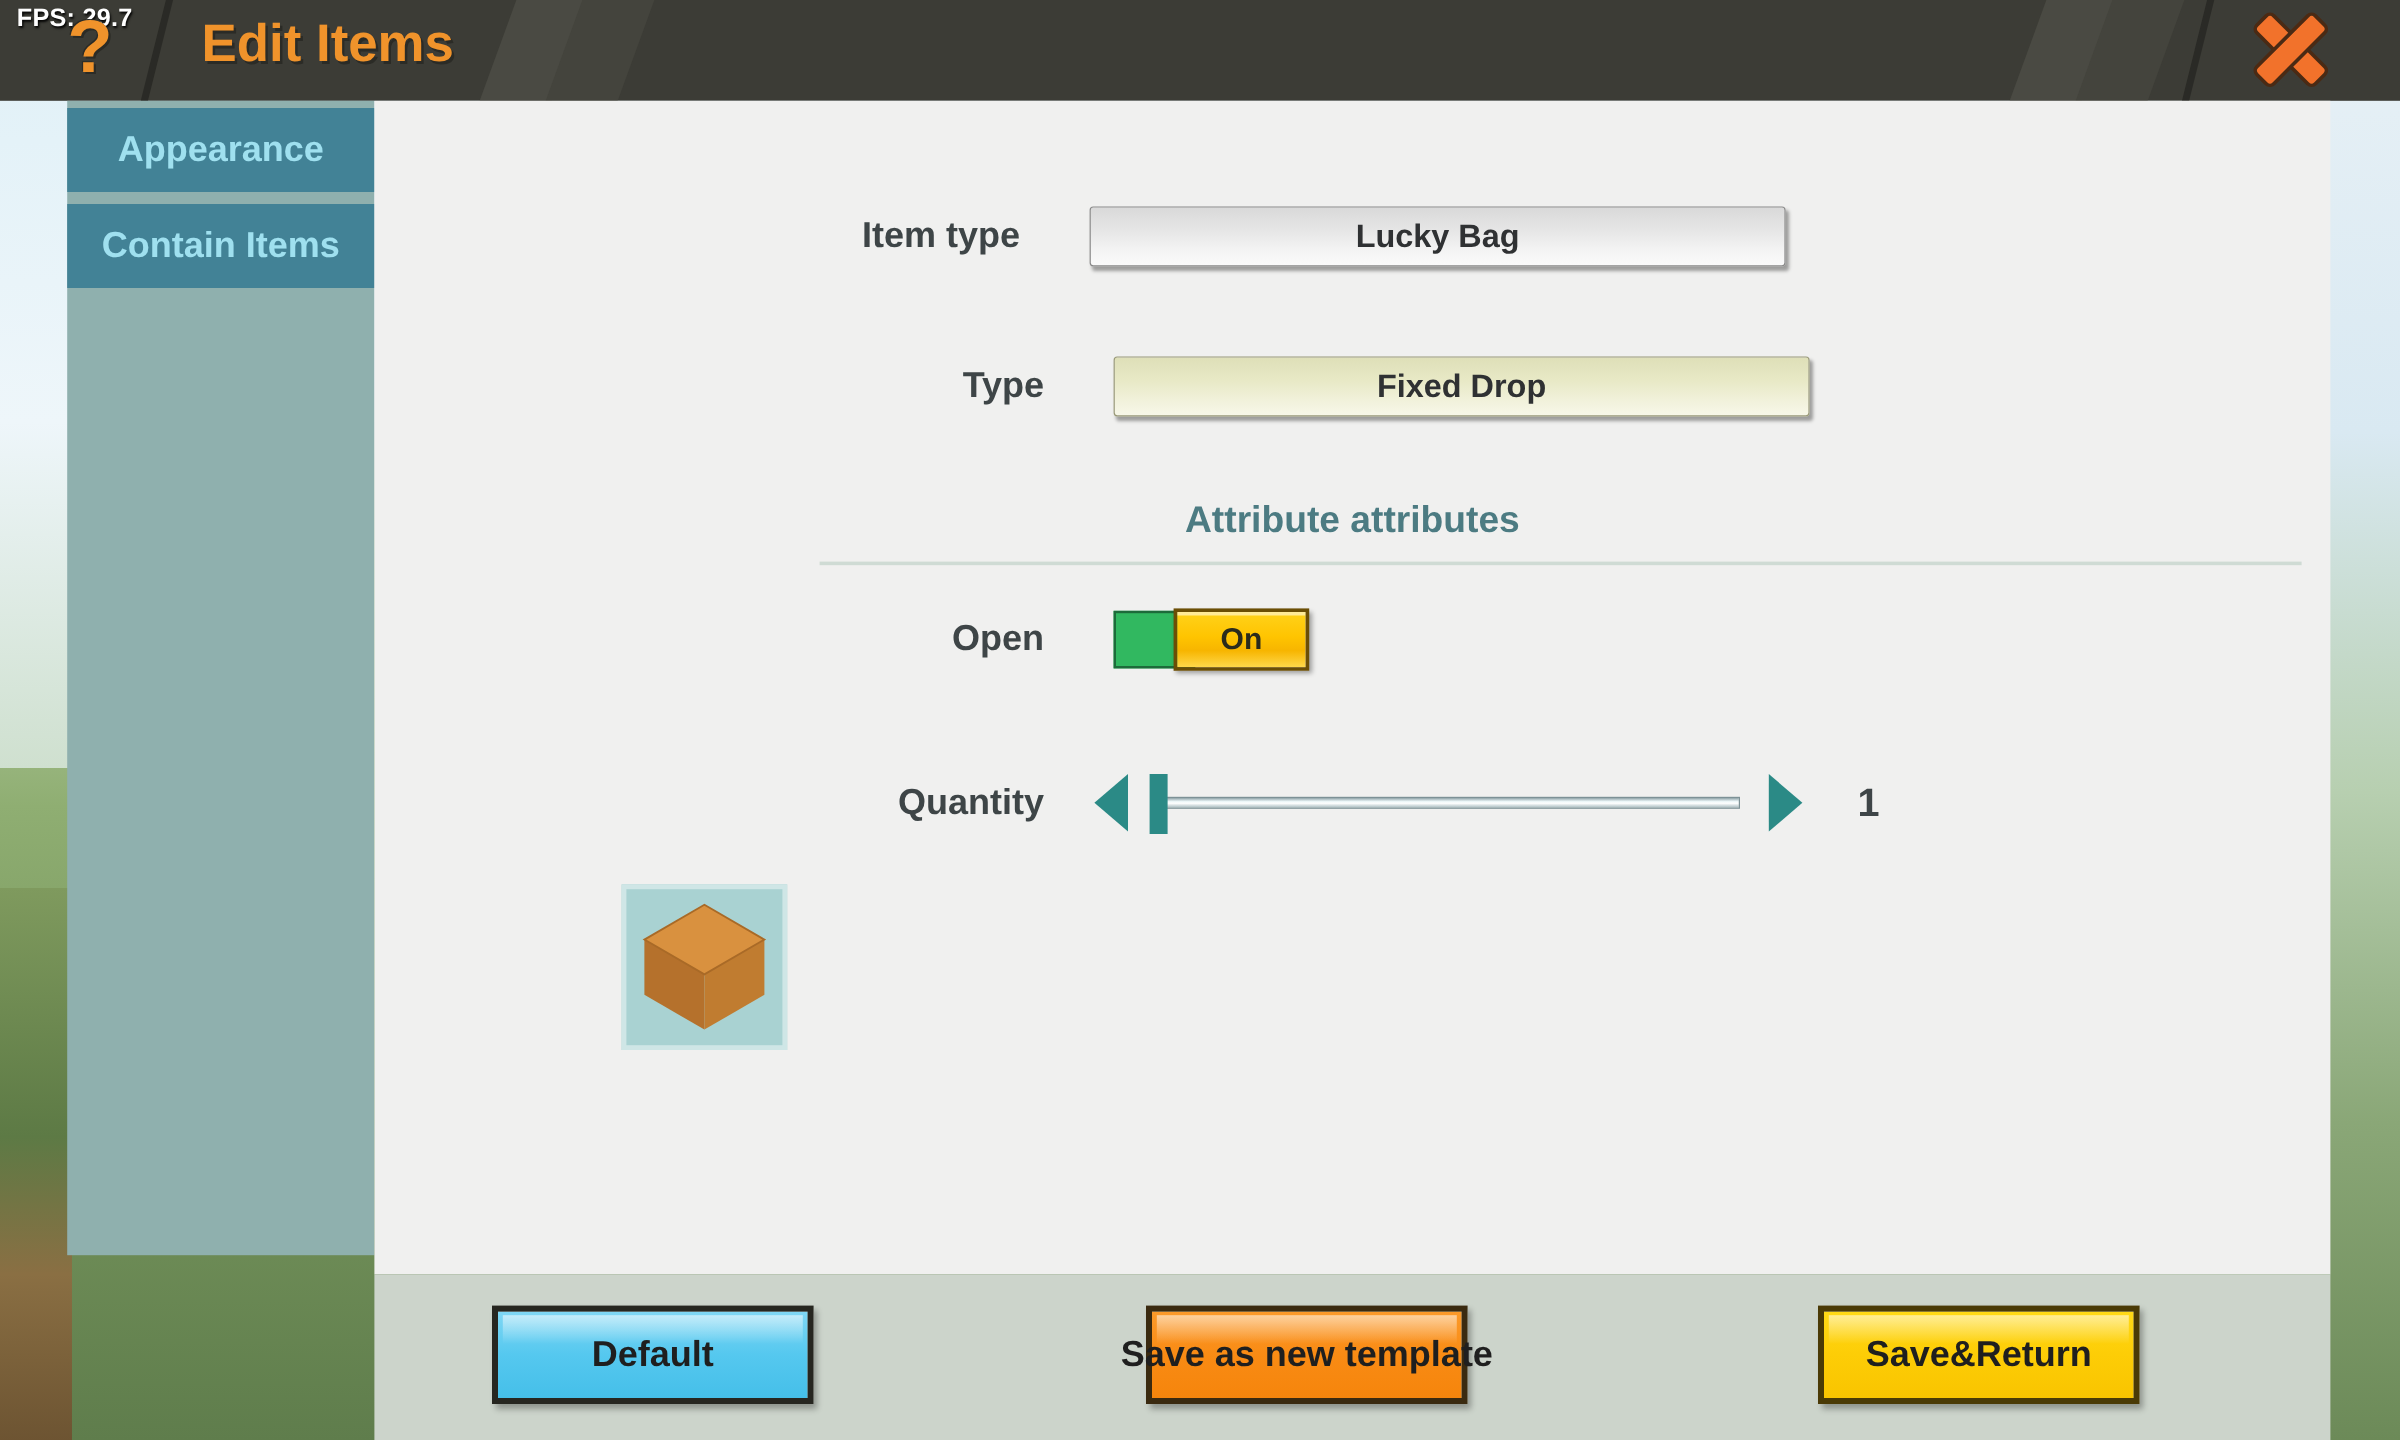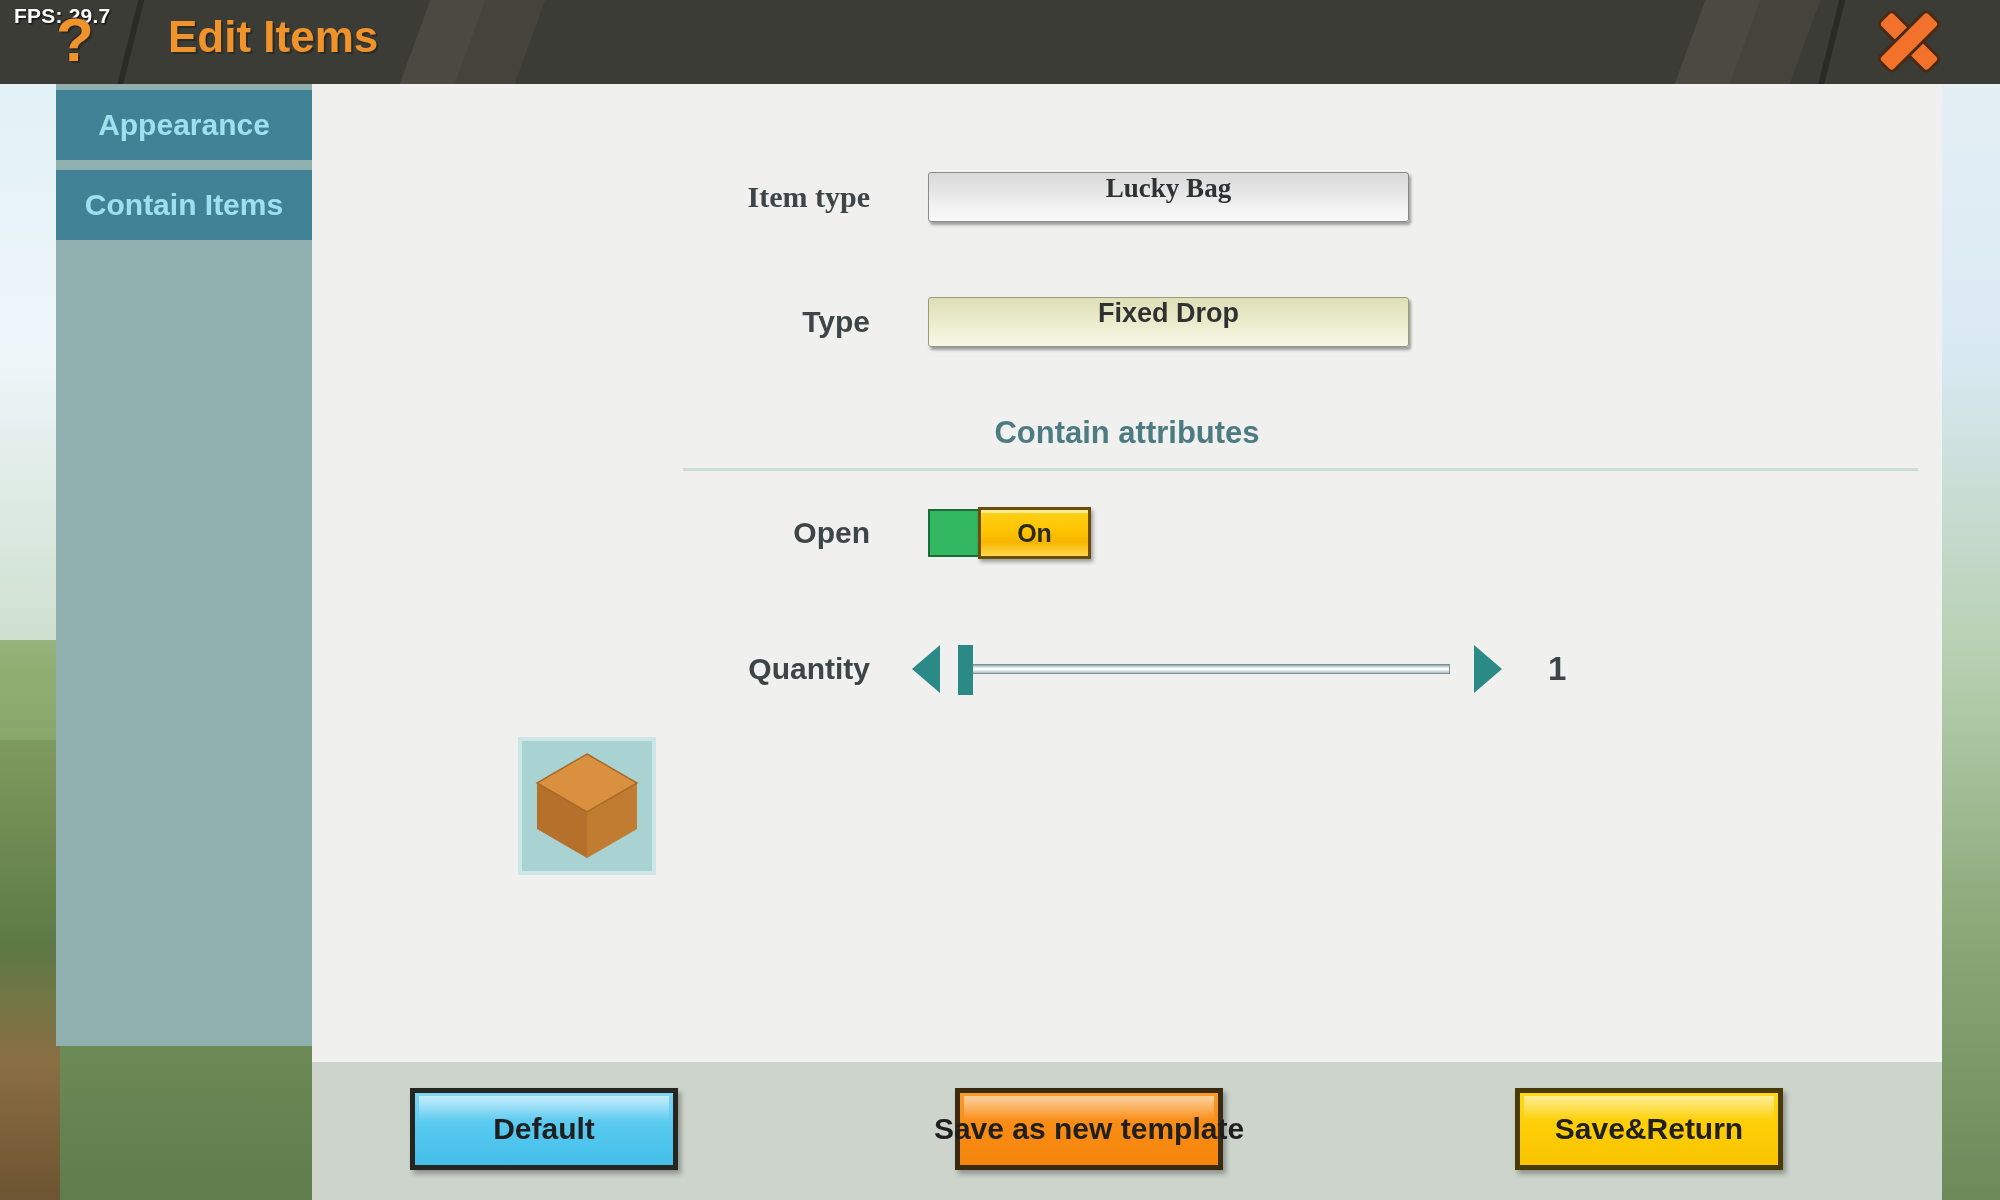--- a/index.html
+++ b/index.html
@@ -106,24 +106,24 @@
 
   .row { position:absolute; display:flex; align-items:center; }
 
   .field-label {
     font-size:30px; font-weight:bold; color:#3e4547;
     text-align:right;
   }
 
   .combo {
     position:relative;
-    height:50px; width:481px;
+    height:50px; width:580px;
     border:1px solid #8a8a8a;
     border-radius:3px;
-    display:flex; justify-content:center;
+    display:flex; align-items:center; justify-content:center;
     font-size:27px; font-weight:bold; color:#2f3133;
     cursor:pointer;
     box-shadow: 2px 3px 3px rgba(0,0,0,.35);
   }
   .combo.grey { background: linear-gradient(180deg,#d9d9d9 0%,#e6e6e6 40%,#f4f4f4 75%,#fafafa 100%); }
   .combo.cream{ background: linear-gradient(180deg,#dedfb8 0%,#e8e9c6 40%,#f2f2dd 78%,#f7f7e8 100%);
                 border:1px solid #9a9a78; }
 
   
   #adv-title {
@@ -230,35 +230,35 @@
   <div class="side-tab">
     <span>Appearance</span>
   </div>
   <div class="side-tab">
     <span>Contain Items</span>
   </div>
 </div>
 
 <div id="panel"></div>
 
-<div class="row" style="left:560px; top:172px;font-family:Liberation Serif, serif;">
+<div class="row" style="left:540px; top:172px;">
   <div class="field-label" style="width:310px;">Item type</div>
   <div class="combo grey" style="margin-left:58px;">
     <span>Lucky Bag</span>
   </div>
 </div>
 
 <div class="row" style="left:560px; top:297px;">
   <div class="field-label" style="width:310px;">Type</div>
   <div class="combo cream" style="margin-left:58px;">
     <span>Fixed Drop</span>
   </div>
 </div>
 
-<div id="adv-title">Contain attributes</div>
+<div id="adv-title">Attribute attributes</div>
 <div id="adv-rule"></div>
 
 <div class="row" style="left:560px; top:507px;">
   <div class="field-label" style="width:310px;">Open</div>
   <div class="toggle" style="margin-left:58px;">
     <div class="green"></div>
     <div class="knob">
       <span>On</span>
     </div>
   </div>

